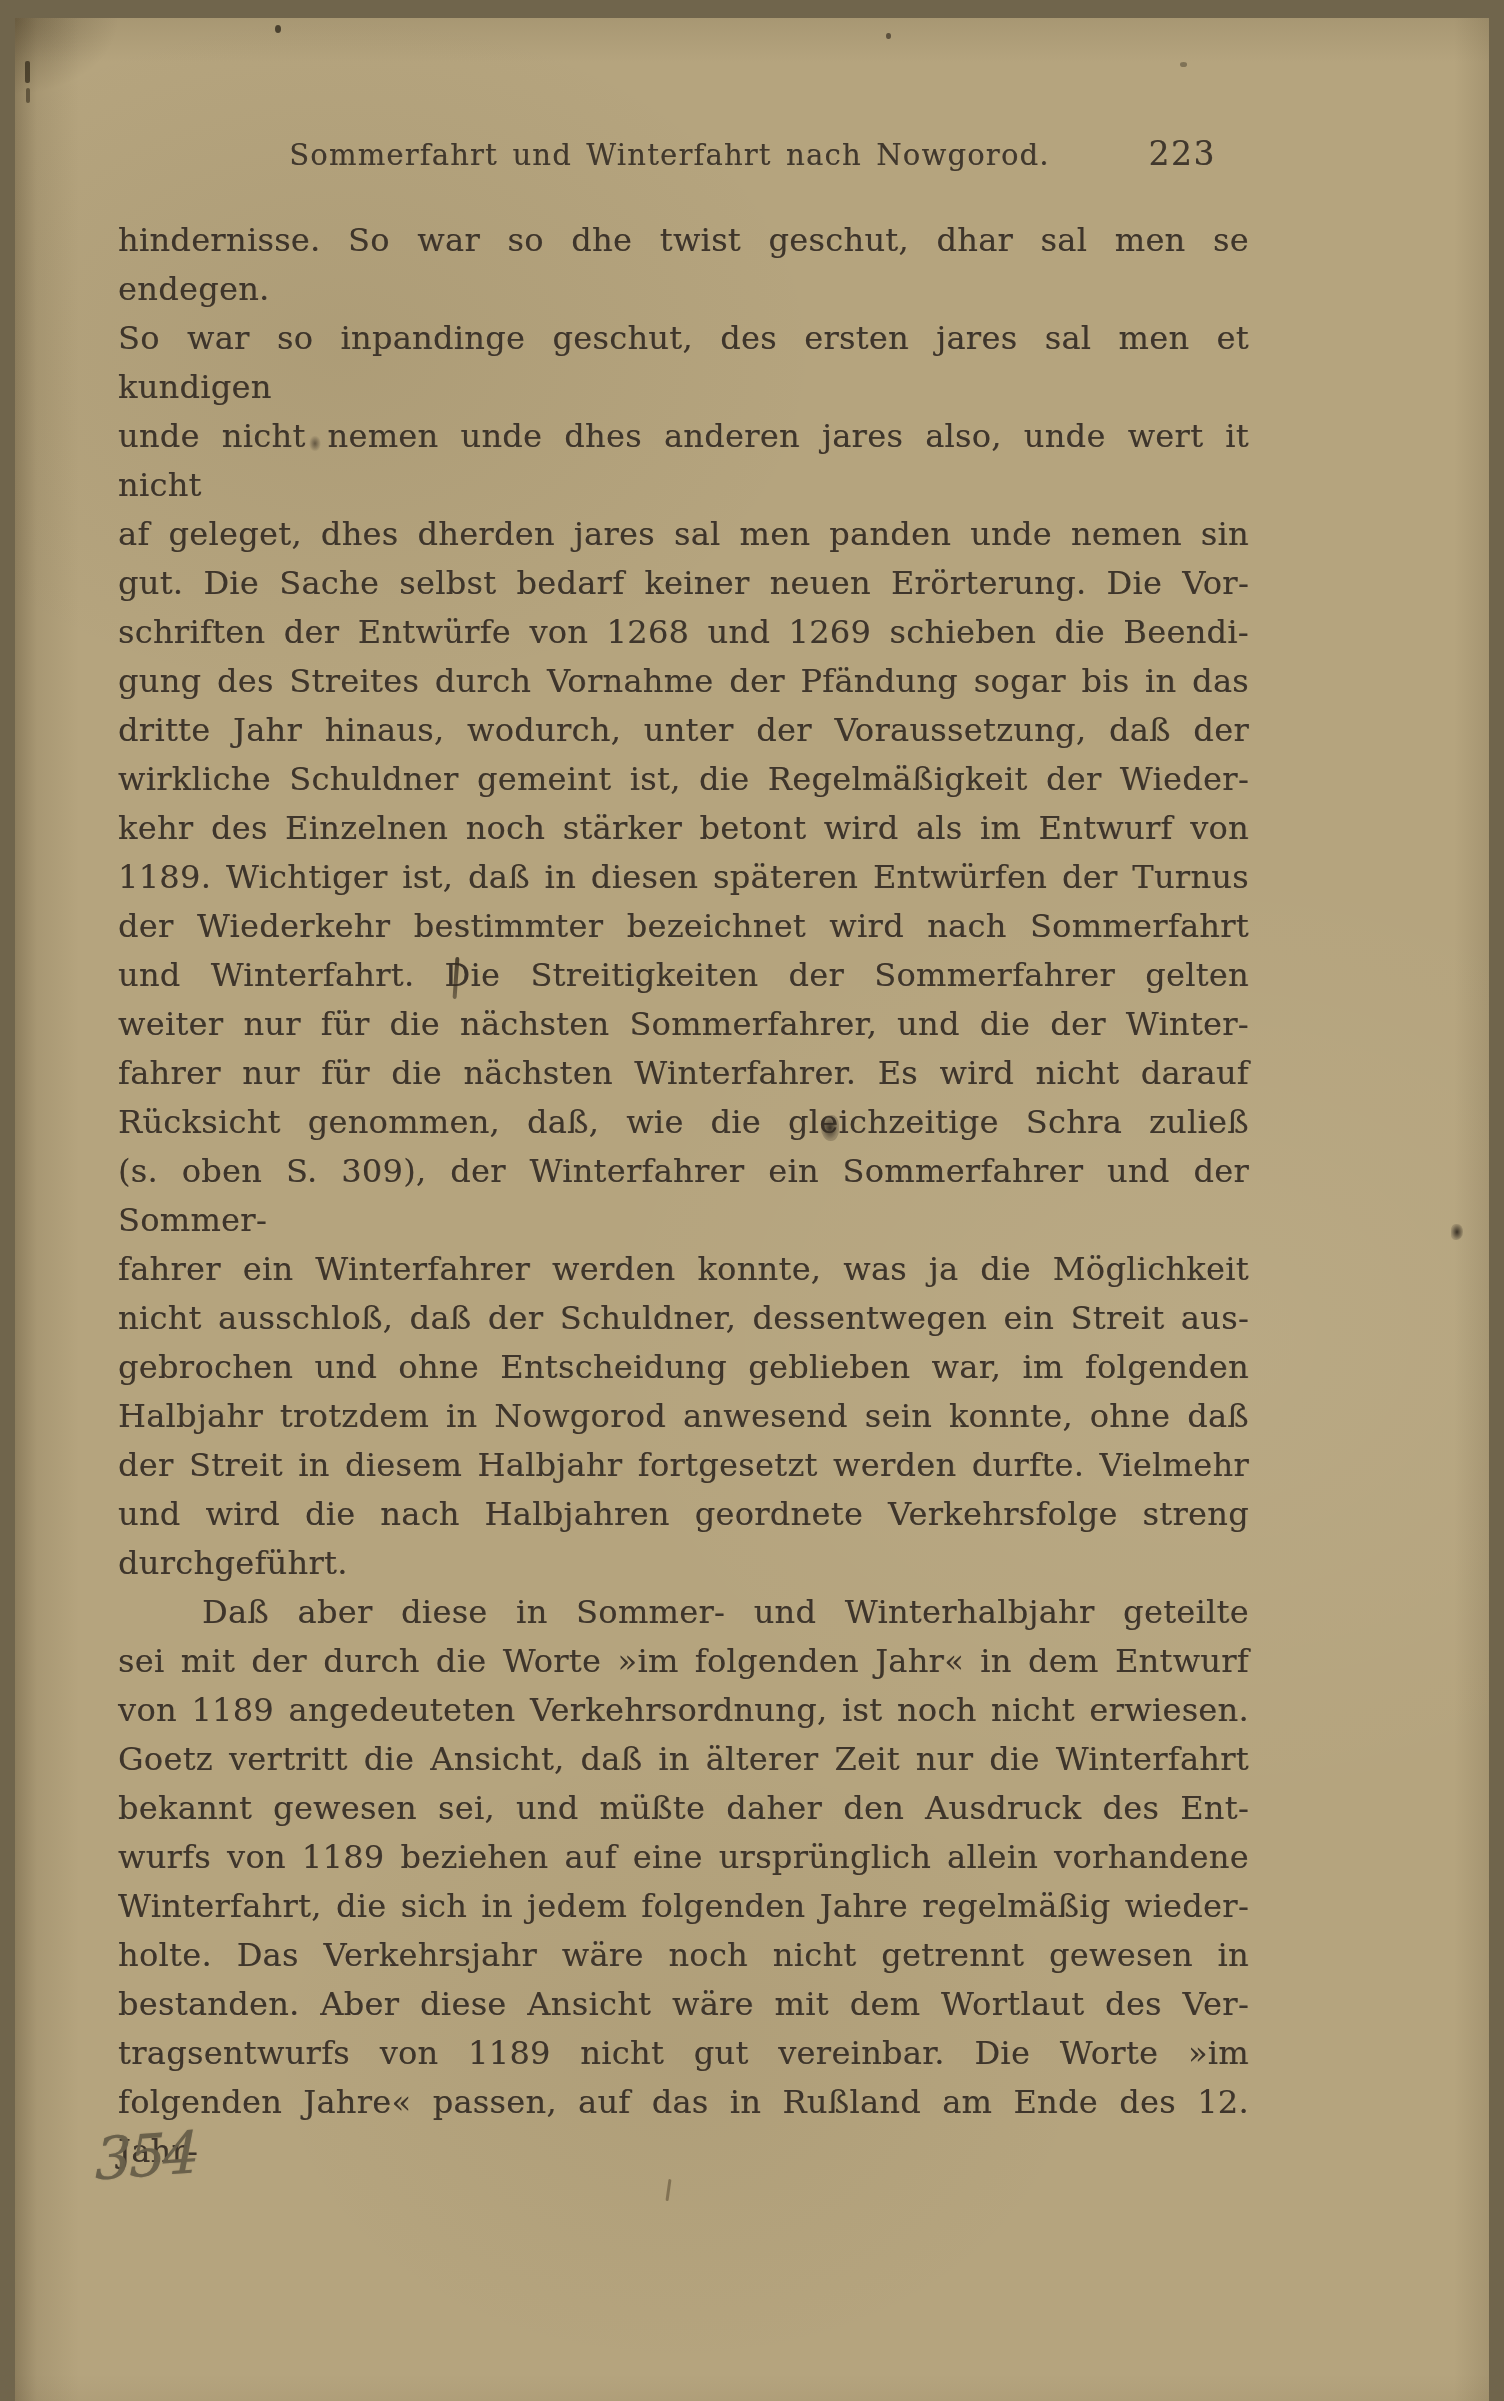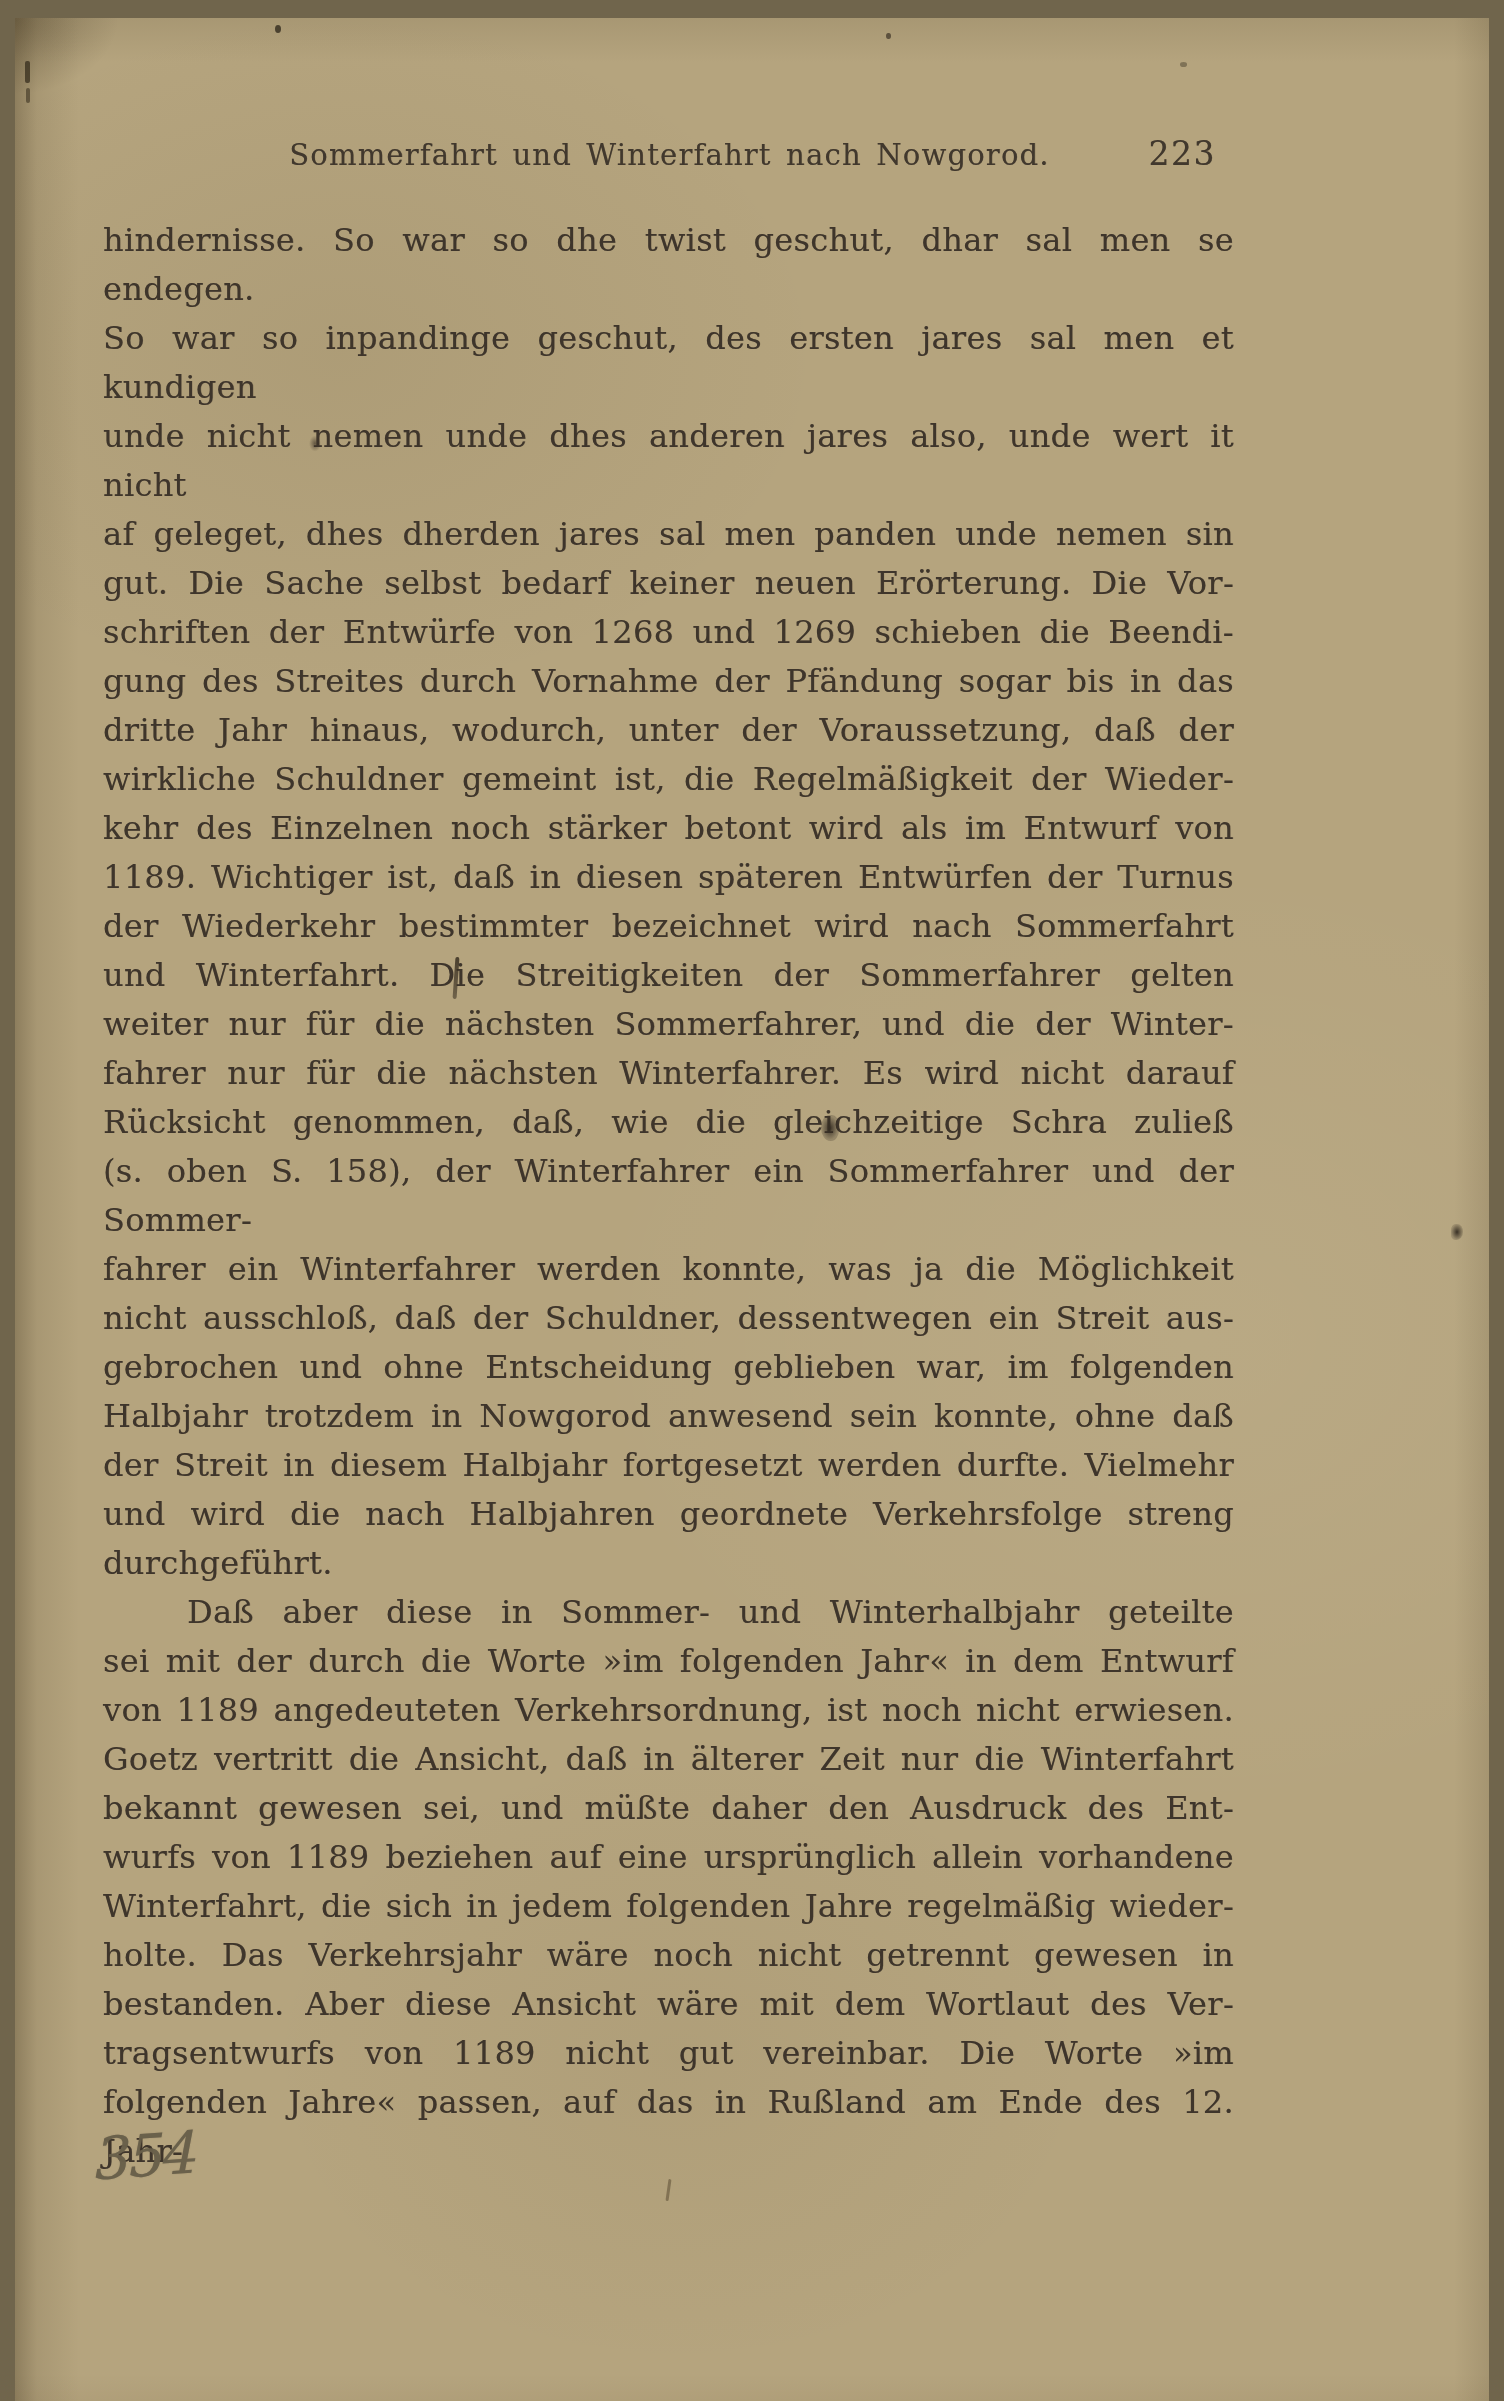--- a/index.html
+++ b/index.html
@@ -46,21 +46,21 @@
     top: 116px; left: 1104px; width: 97px;
     text-align: right;
     font-size: 33px;
     letter-spacing: 1.5px;
     color: #41382d;
     text-shadow: 0.3px 0.3px 0.3px rgba(62,53,43,0.45);
   }
 
   .text-block {
     position: absolute;
-    top: 198px; left: 88px; width: 1131px;
+    top: 198px; left: 103px; width: 1131px;
   }
   .line {
     font-size: 32px;
     line-height: 49px;
     letter-spacing: 0.3px;
     word-spacing: 3.5px;
     text-align: justify;
     text-align-last: justify;
     text-justify: inter-word;
     hyphens: none;
@@ -122,21 +122,21 @@
         <div class="line">gung des Streites durch Vornahme der Pfändung sogar bis in das</div>
         <div class="line">dritte Jahr hinaus, wodurch, unter der Voraussetzung, daß der</div>
         <div class="line">wirkliche Schuldner gemeint ist, die Regelmäßigkeit der Wieder-</div>
         <div class="line">kehr des Einzelnen noch stärker betont wird als im Entwurf von</div>
         <div class="line">1189. Wichtiger ist, daß in diesen späteren Entwürfen der Turnus</div>
         <div class="line">der Wiederkehr bestimmter bezeichnet wird nach Sommerfahrt</div>
         <div class="line">und Winterfahrt. Die Streitigkeiten der Sommerfahrer gelten</div>
         <div class="line">weiter nur für die nächsten Sommerfahrer, und die der Winter-</div>
         <div class="line">fahrer nur für die nächsten Winterfahrer. Es wird nicht darauf</div>
         <div class="line">Rücksicht genommen, daß, wie die gleichzeitige Schra zuließ</div>
-        <div class="line">(s. oben S. 158), der Winterfahrer ein Sommerfahrer und der Sommer-</div>
+        <div class="line">(s. oben S. 309), der Winterfahrer ein Sommerfahrer und der Sommer-</div>
         <div class="line">fahrer ein Winterfahrer werden konnte, was ja die Möglichkeit</div>
         <div class="line">nicht ausschloß, daß der Schuldner, dessentwegen ein Streit aus-</div>
         <div class="line">gebrochen und ohne Entscheidung geblieben war, im folgenden</div>
         <div class="line">Halbjahr trotzdem in Nowgorod anwesend sein konnte, ohne daß</div>
         <div class="line">der Streit in diesem Halbjahr fortgesetzt werden durfte. Vielmehr</div>
         <div class="line">und wird die nach Halbjahren geordnete Verkehrsfolge streng</div>
         <div class="line">durchgeführt.</div>
       </div>
     <div id="para2" class="paragraph">
         <div class="line">Daß aber diese in Sommer- und Winterhalbjahr geteilte</div>

